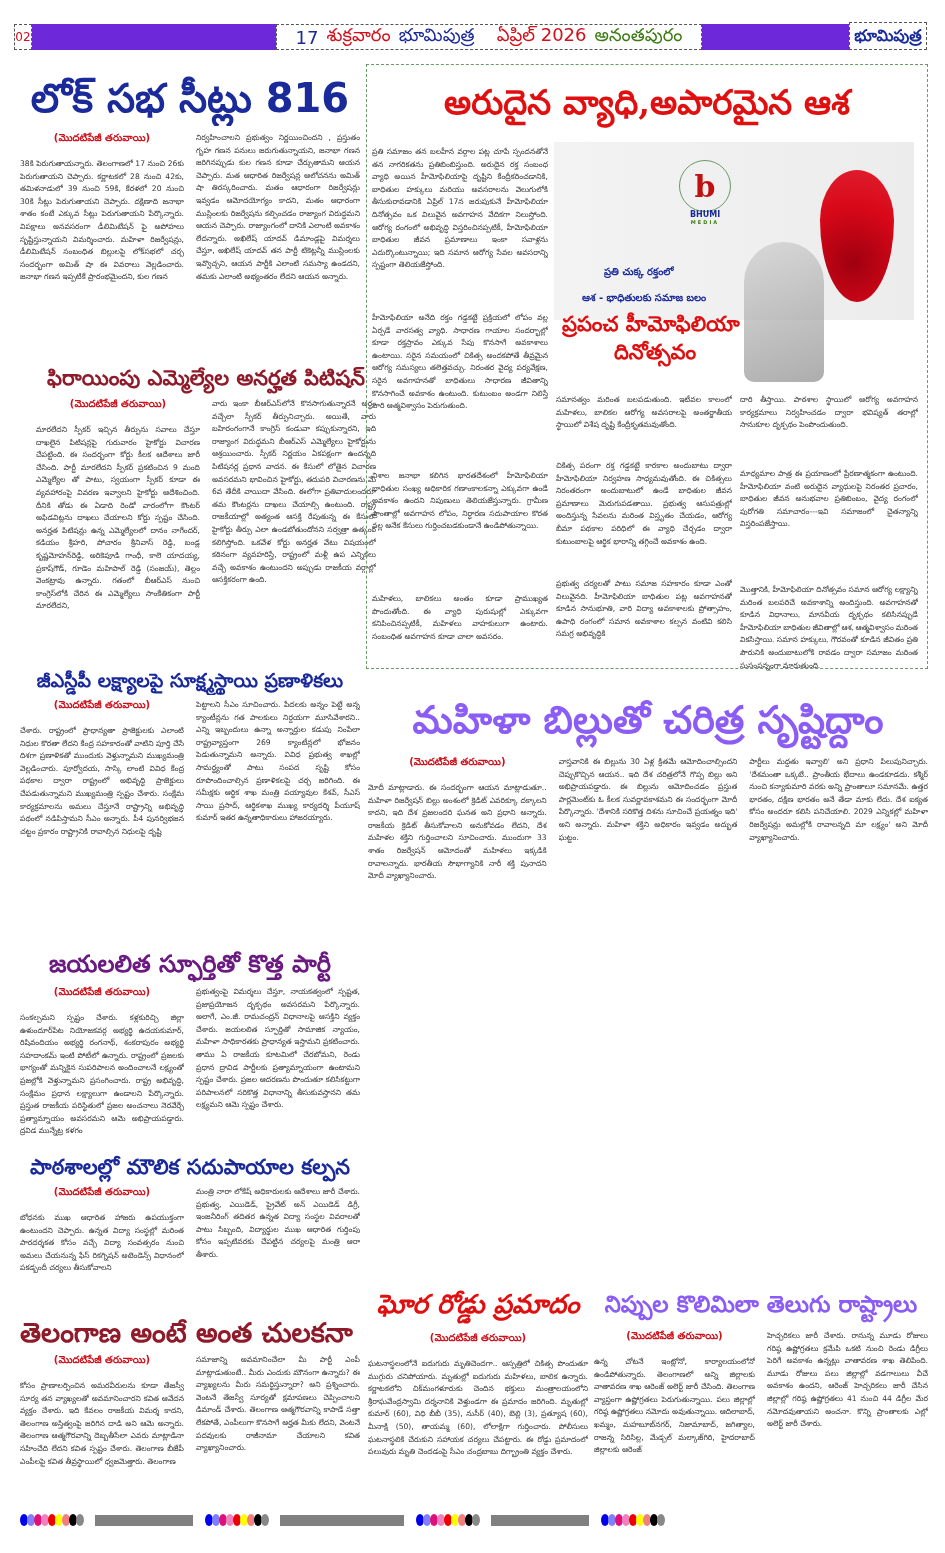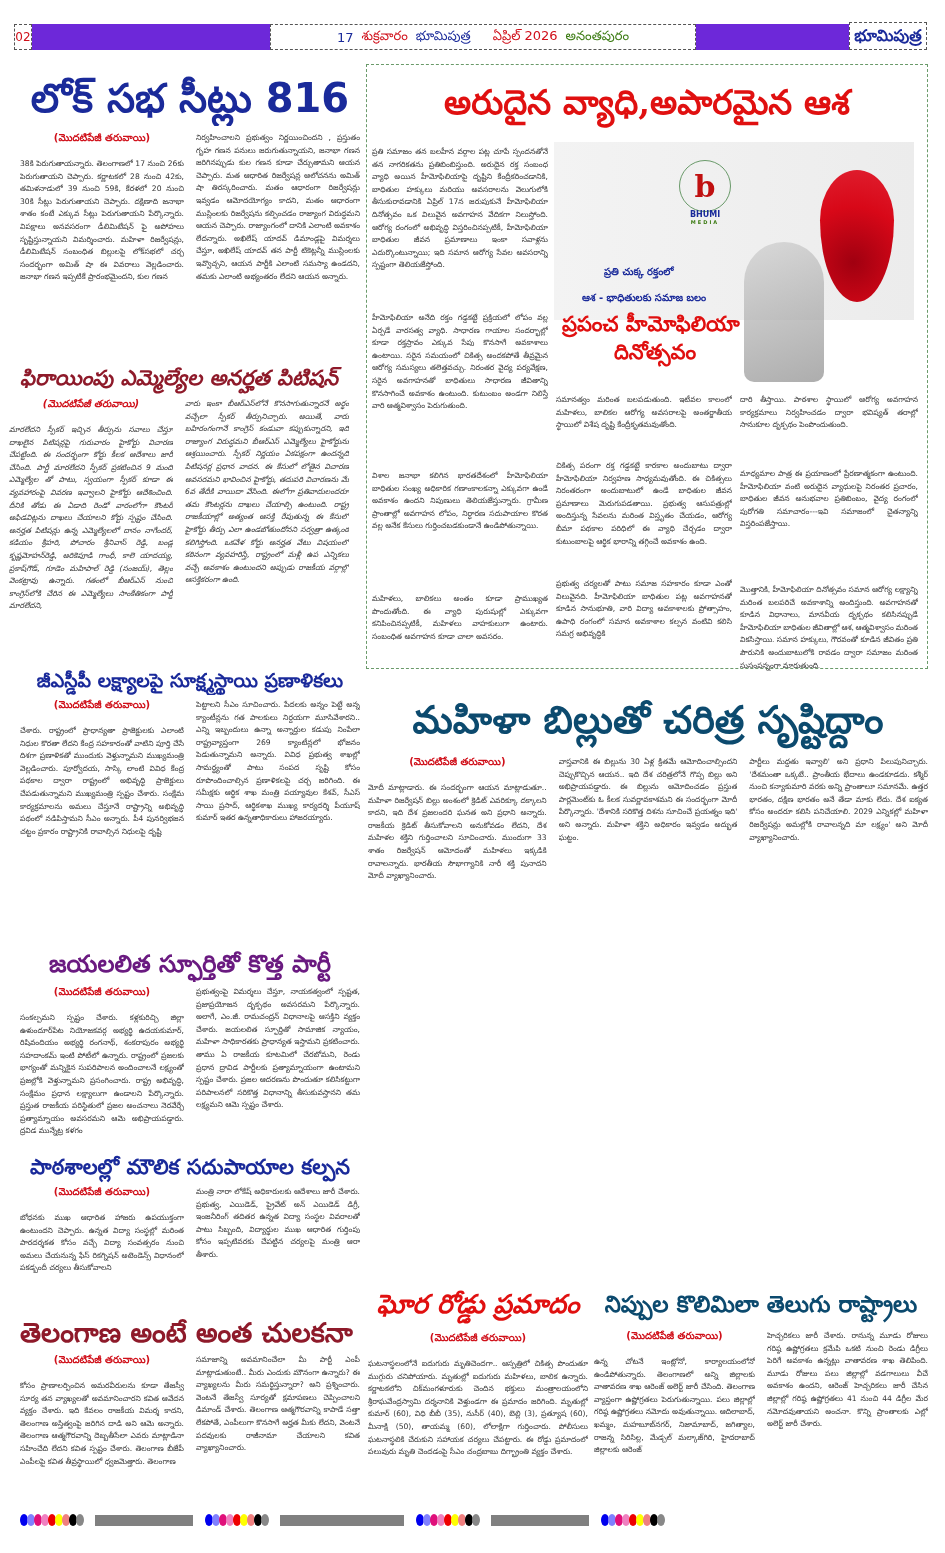--- a/index.html
+++ b/index.html
@@ -3,40 +3,40 @@
 <meta charset="utf-8">
 <style>
   * { box-sizing: border-box; margin: 0; padding: 0; }
   html, body { width: 945px; height: 1553px; background: #ffffff; overflow: hidden; }
   body { font-family: "DejaVu Sans", sans-serif; color: #222; position: relative; }
 
   
   .masthead { position: absolute; left: 14px; top: 24px; width: 913px; height: 26px; background: #6d28d9; }
   .pageno { position: absolute; left: 0; top: 0; width: 16px; height: 26px; background: #fff; border: 1px dashed #555; color: #d0101a; font-size: 12px; line-height: 24px; text-align: center; }
   .pageno { width: 18px; }
-  .mast-center { position: absolute; left: 256px; top: 0; width: 426px; height: 26px; background: #fff; border: 1px dashed #555; display: flex; align-items: center; justify-content: center; gap: 8px; font-size: 13px; }
+  .mast-center { position: absolute; left: 262px; top: 0; width: 426px; height: 26px; background: #fff; border: 1px dashed #555; display: flex; align-items: center; justify-content: center; gap: 8px; font-size: 18px; }
   .mast-center .d { color: #1a2a9a; }
   .mast-center .day { color: #d0101a; }
   .mast-center .np { color: #1a2a9a; }
   .mast-center .mo { color: #d0101a; margin-left: 14px; }
   .mast-center .city { color: #3a7a10; }
   .logo { position: absolute; right: 0; top: -2px; width: 78px; height: 28px; background: #fff; border: 1px dashed #555; color: #1a2a9a; font-weight: bold; font-size: 16px; text-align: center; line-height: 26px; }
 
   .col { position: absolute; }
   .headline { font-weight: bold; text-align: center; white-space: nowrap; overflow: hidden; }
   .cont { color: #d0101a; font-size: 10px; text-align: center; font-weight: bold; }
   .body { font-size: 7.6px; line-height: 12.6px; color: #333; text-align: justify; overflow: hidden; }
   .twocol { display: flex; gap: 12px; }
   .twocol > div { flex: 1; }
 
   .h-blue { color: #1a2a9a; }
   .h-maroon { color: #8e1a2a; }
   .h-purple { color: #6a1a80; }
   .h-red { color: #e01010; }
-  .h-darkred { color: #0c4a6e; }
+  .h-darkred { color: #8b5cf6; }
 
   
   .hemo-box { position: absolute; left: 366px; top: 64px; width: 562px; height: 605px; border: 1px dashed #6a9a6a; }
   .hemo-img { position: absolute; left: 554px; top: 142px; width: 360px; height: 178px; background: linear-gradient(90deg,#f3f3f3,#ececec); }
   .bhumi-logo { position: absolute; left: 125px; top: 18px; width: 52px; height: 52px; border: 1px solid #6a9a6a; border-radius: 50%; display: flex; align-items: center; justify-content: center; color: #c01010; font-weight: bold; font-size: 30px; font-family: "DejaVu Serif", serif; }
   .bhumi-text { position: absolute; left: 117px; top: 68px; width: 68px; text-align: center; font-size: 8px; color: #1a2a9a; font-weight: bold; }
   .blood-drop { position: absolute; right: 20px; top: 28px; width: 74px; height: 132px; background: radial-gradient(circle at 45% 70%, #a00010 0%, #d80818 55%, #e02030 100%); border-radius: 50% 50% 50% 50% / 38% 38% 62% 62%; }
   .hand { position: absolute; left: 190px; top: 100px; width: 80px; height: 140px; background: linear-gradient(160deg,#cfcfcf,#8a8a8a); border-radius: 40px 40px 10px 10px; opacity: 0.7; }
   .img-line1 { position: absolute; left: 50px; top: 124px; font-size: 10px; color: #1a2a9a; font-weight: bold; }
   .img-line2 { position: absolute; left: 28px; top: 150px; font-size: 10px; color: #1a2a9a; font-weight: bold; }
@@ -69,21 +69,21 @@
     <div>
       <div class="cont" style="margin-bottom:12px;">(మొదటిపేజీ తరువాయి)</div>
       <div class="body" style="height:220px;">38కి పెరుగుతాయన్నారు. తెలంగాణలో 17 నుంచి 26కు పెరుగుతాయని చెప్పారు. కర్ణాటకలో 28 నుంచి 42కు, తమిళనాడులో 39 నుంచి 59కి, కేరళలో 20 నుంచి 30కి సీట్లు పెరుగుతాయని చెప్పారు. దక్షిణాది జనాభా శాతం కంటే ఎక్కువ సీట్లు పెరుగుతాయని పేర్కొన్నారు. విపక్షాలు అనవసరంగా డీలిమిటేషన్ ఫై అపోహలు సృష్టిస్తున్నాయని విమర్శించారు. మహిళా రిజర్వేషన్లు, డీలిమిటేషన్ సంబంధిత బిల్లులపై లోక్‌సభలో చర్చ సందర్భంగా అమిత్ షా ఈ వివరాలు వెల్లడించారు. జనాభా గణన ఇప్పటికే ప్రారంభమైందని, కుల గణన</div>
     </div>
     <div>
       <div class="body" style="height:252px;">నిర్వహించాలని ప్రభుత్వం నిర్ణయించిందని , ప్రస్తుతం గృహ గణన పనులు జరుగుతున్నాయని, జనాభా గణన జరిగినప్పుడు కుల గణన కూడా చేర్చుతామని ఆయన చెప్పారు. మత ఆధారిత రిజర్వేషన్ల ఆలోచనను అమిత్ షా తిరస్కరించారు. మతం ఆధారంగా రిజర్వేషన్లు ఇవ్వడం ఆమోదయోగ్యం కాదని, మతం ఆధారంగా ముస్లింలకు రిజర్వేషను కల్పించడం రాజ్యాంగ విరుద్ధమని ఆయన చెప్పారు. రాజ్యాంగంలో దానికి ఎలాంటి అవకాశం లేదన్నారు. అఖిలేష్ యాదవ్ డిమాండ్లపై విమర్శలు చేస్తూ, అఖిలేష్ యాదవ్ తన పార్టీ టికెట్లన్నీ ముస్లింలకు ఇవ్వొచ్చని, ఆయన పార్టీకి ఎలాంటి సమస్యా ఉండదని, తమకు ఎలాంటి అభ్యంతరం లేదని ఆయన అన్నారు.</div>
     </div>
   </div>
 </div>
 
-<div class="col" style="left:9px;top:362px;width:340px;font-style:italic;">
+<div class="col" style="left:36px;top:362px;width:340px;">
   <div class="headline h-maroon" style="font-size:21px;line-height:32px;">ఫిరాయింపు ఎమ్మెల్యేల అనర్హత పిటిషన్</div>
   <div class="twocol" style="margin-top:4px;">
     <div>
       <div class="cont" style="margin-bottom:12px;">(మొదటిపేజీ తరువాయి)</div>
       <div class="body" style="height:246px;">మారలేదని స్పీకర్ ఇచ్చిన తీర్పును సవాలు చేస్తూ దాఖలైన పిటిషన్లపై గురువారం హైకోర్టు విచారణ చేపట్టింది. ఈ సందర్భంగా కోర్టు కీలక ఆదేశాలు జారీ చేసింది. పార్టీ మారలేదని స్పీకర్ ప్రకటించిన 9 మంది ఎమ్మెల్యేల తో పాటు, స్వయంగా స్పీకర్ కూడా ఈ వ్యవహారంపై వివరణ ఇవ్వాలని హైకోర్టు ఆదేశించింది. దీనికి తోడు ఈ ఏడాది రెండో వారంలోగా కౌంటర్ అఫిడవిట్లను దాఖలు చేయాలని కోర్టు స్పష్టం చేసింది. అనర్హత పిటిషన్లు ఉన్న ఎమ్మెల్యేలలో దానం నాగేందర్, కడియం శ్రీహరి, పోచారం శ్రీనివాస్ రెడ్డి, బండ్ల కృష్ణమోహన్‌రెడ్డి, అరికెపూడి గాంధీ, కాలె యాదయ్య, ప్రకాష్‌గౌడ్, గూడెం మహిపాల్ రెడ్డి (సంజయ్), తెల్లం వెంకట్రావు ఉన్నారు. గతంలో బీఆర్ఎస్ నుంచి కాంగ్రెస్‌లోకి చేరిన ఈ ఎమ్మెల్యేలు సాంకేతికంగా పార్టీ మారలేదని,</div>
     </div>
     <div>
       <div class="body" style="height:276px;">వారు ఇంకా బీఆర్ఎస్‌లోనే కొనసాగుతున్నారనే అర్థం వచ్చేలా స్పీకర్ తీర్పునిచ్చారు. అయితే, వారు బహిరంగంగానే కాంగ్రెస్ కండువా కప్పుకున్నారని, ఇది రాజ్యాంగ విరుద్ధమని బీఆర్ఎస్ ఎమ్మెల్యేలు హైకోర్టును ఆశ్రయించారు. స్పీకర్ నిర్ణయం ఏకపక్షంగా ఉందన్నది పిటిషనర్ల ప్రధాన వాదన. ఈ కేసులో లోతైన విచారణ అవసరమని భావించిన హైకోర్టు, తదుపరి విచారణను మే 6వ తేదీకి వాయిదా వేసింది. ఈలోగా ప్రతివాదులందరూ తమ కౌంటర్లను దాఖలు చేయాల్సి ఉంటుంది. రాష్ట్ర రాజకీయాల్లో అత్యంత ఆసక్తి రేపుతున్న ఈ కేసులో హైకోర్టు తీర్పు ఎలా ఉండబోతుందోనని సర్వత్రా ఉత్కంఠ కలిగిస్తోంది. ఒకవేళ కోర్టు అనర్హత వేటు విషయంలో కఠినంగా వ్యవహరిస్తే, రాష్ట్రంలో మళ్లీ ఉప ఎన్నికలు వచ్చే అవకాశం ఉంటుందని అప్పుడు రాజకీయ వర్గాల్లో ఆసక్తికరంగా ఉంది.</div>
     </div>
   </div>

